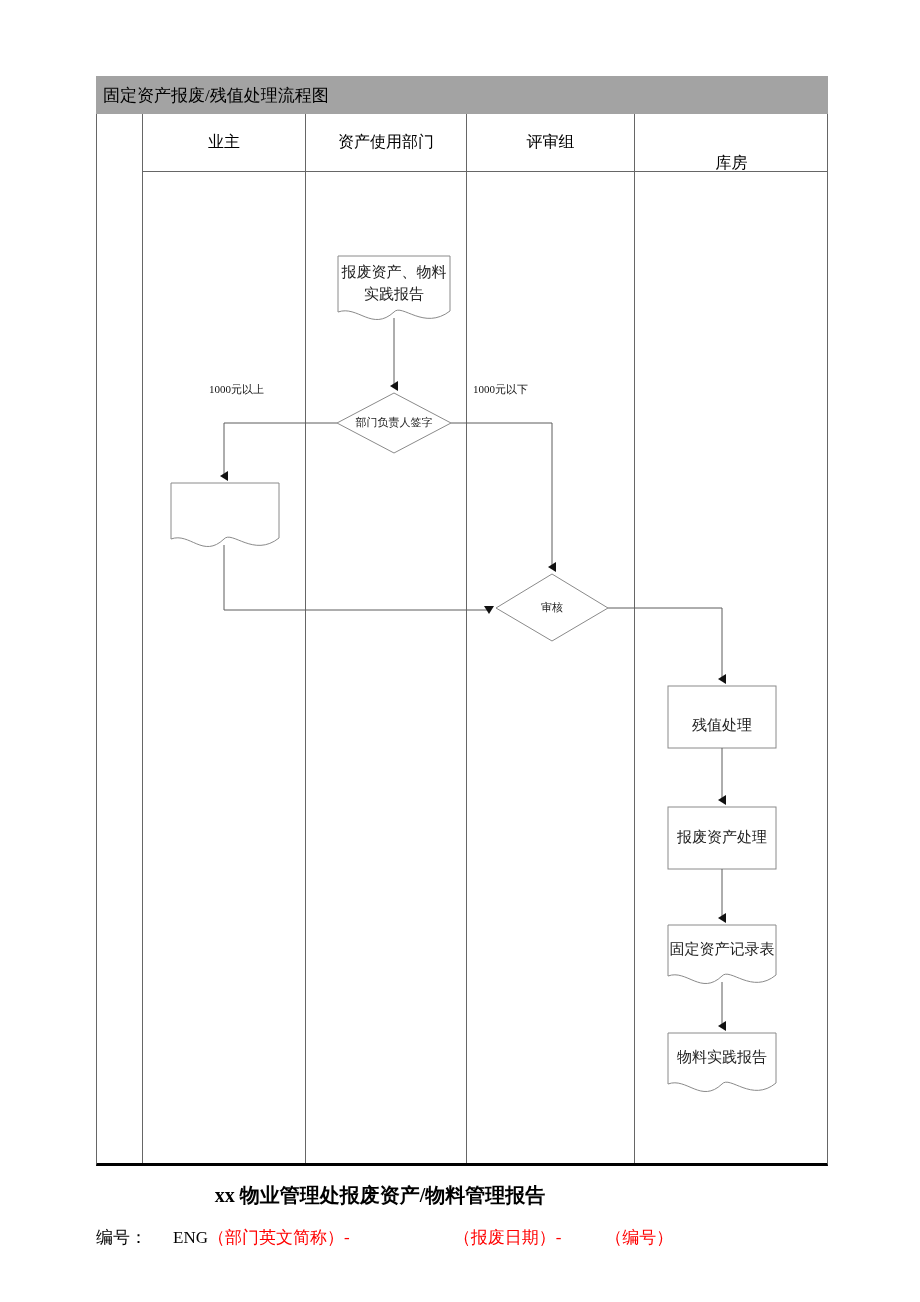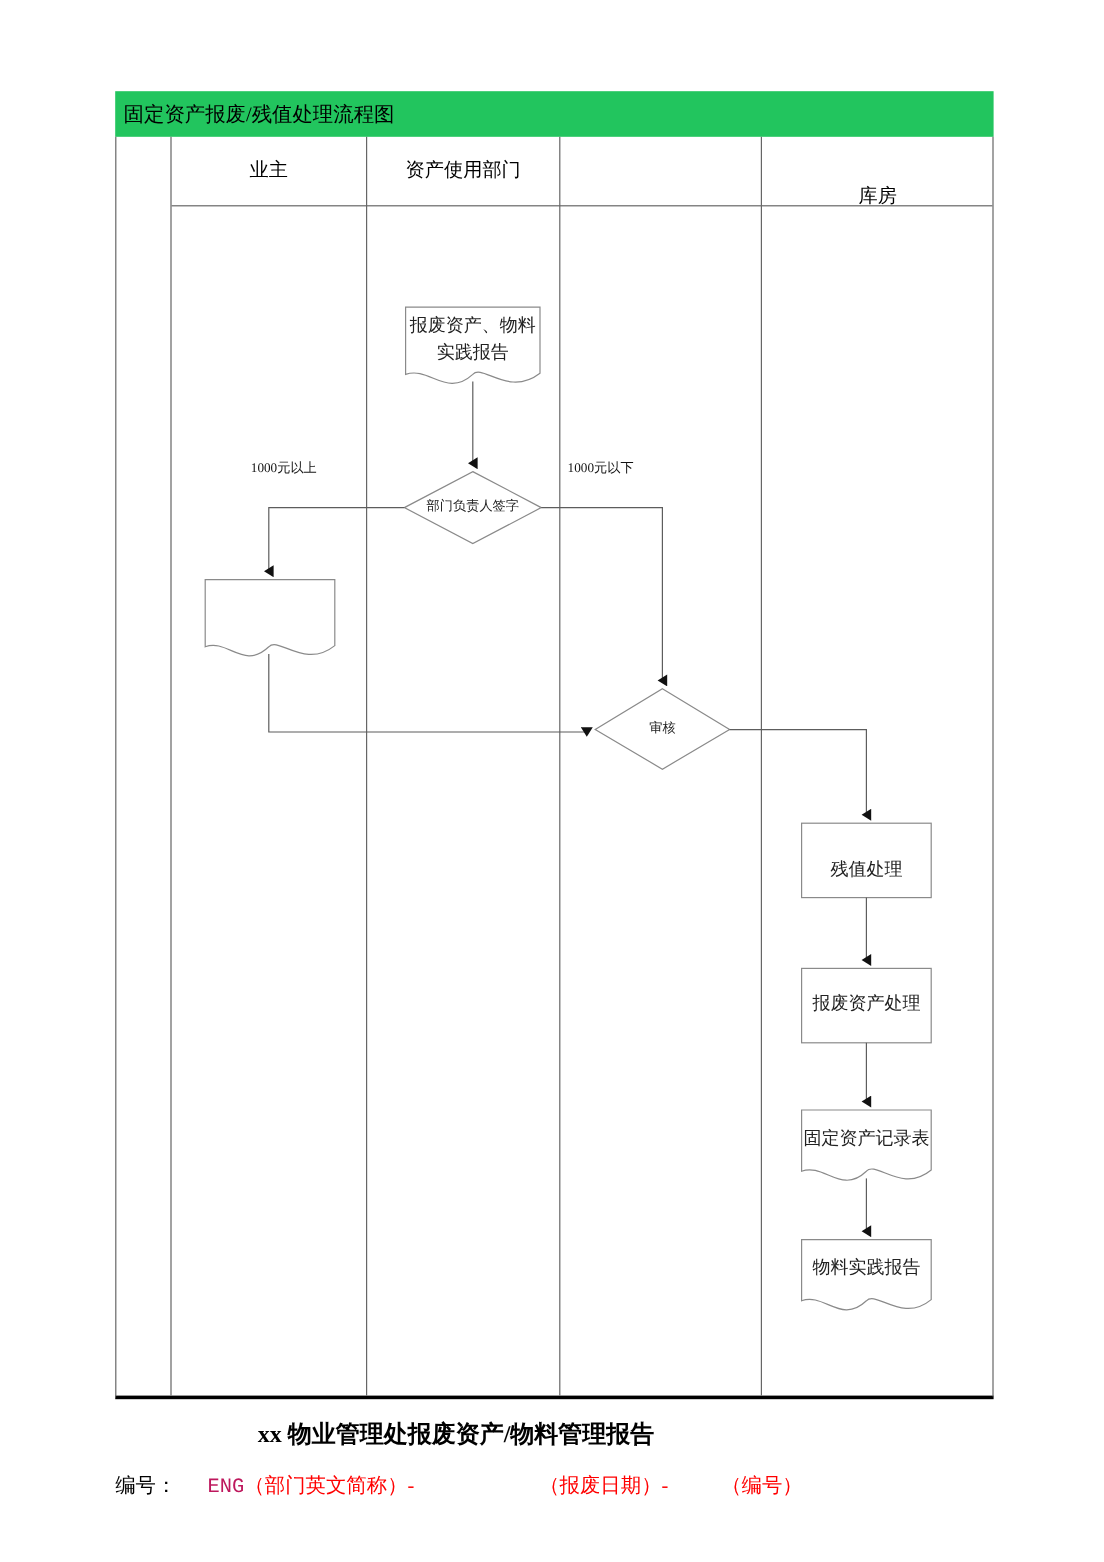--- a/index.html
+++ b/index.html
@@ -30,21 +30,21 @@
     top: 76px;
     width: 732px;
     height: 1090px;
   }
 
   .title-bar {
     position: absolute;
     left: 0; top: 0;
     width: 732px;
     height: 38px;
-    background: #22c55e;
+    background: #a3a3a3;
     box-sizing: border-box;
     display: flex;
     align-items: center;
     padding-left: 7px;
     font-size: 17px;
     line-height: 1;
     color: #000;
   }
 
   .grid {
@@ -129,21 +129,21 @@
   }
   .footer-line {
     position: absolute;
     left: 96px;
     top: 1226px;
     width: 760px;
     font-size: 17px;
     white-space: nowrap;
   }
   .footer-line .lbl { color: #000; }
-  .footer-line .eng { color: #be185d; font-family: Liberation Mono, monospace; }
+  .footer-line .eng { color: #000000; font-family: Liberation Serif, serif; }
   .footer-line .red { color: #ff0000; }
   .sp-a { display: inline-block; width: 26px; }
   .sp-b { display: inline-block; width: 104px; }
   .sp-c { display: inline-block; width: 44px; }
 </style>
 </head>
 <body>
 
 <div id="page">
 
@@ -154,20 +154,21 @@
     <div class="grid">
       <div class="vline" style="left:45px;"></div>
       <div class="vline" style="left:208px;"></div>
       <div class="vline" style="left:369px;"></div>
       <div class="vline" style="left:537px;"></div>
       <div class="hline-head"></div>
 
       <div class="col-head" style="left:0px;   width:45px;"></div>
       <div class="col-head" style="left:46px;  width:162px;">业主</div>
       <div class="col-head" style="left:209px; width:160px;">资产使用部门</div>
+      <div class="col-head" style="left:370px; width:167px;">评审组</div>
       <div class="col-head" style="left:538px; width:193px;margin-top:21px;">库房</div>
     </div>
   </div>
 
   <svg id="canvas" width="920" height="1302" viewBox="0 0 920 1302">
     <defs>
       <marker id="arw" markerWidth="10" markerHeight="10" refX="5" refY="5" orient="auto" markerUnits="userSpaceOnUse">
         <path d="M0,1 L10,1 L5,9 z" fill="#111"></path>
       </marker>
     </defs>

